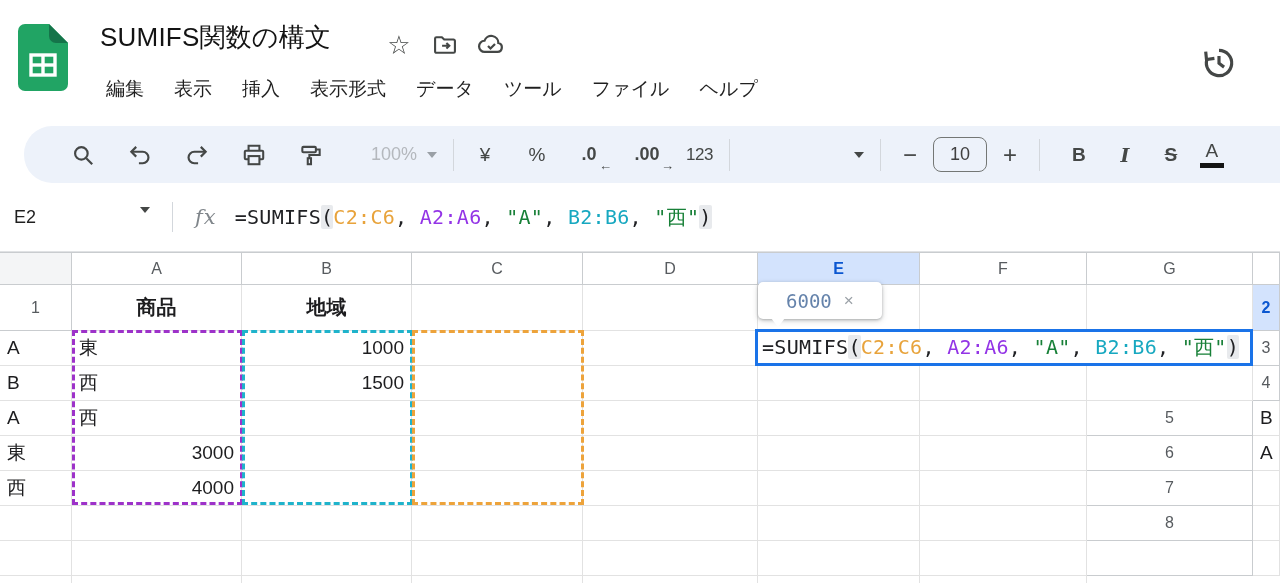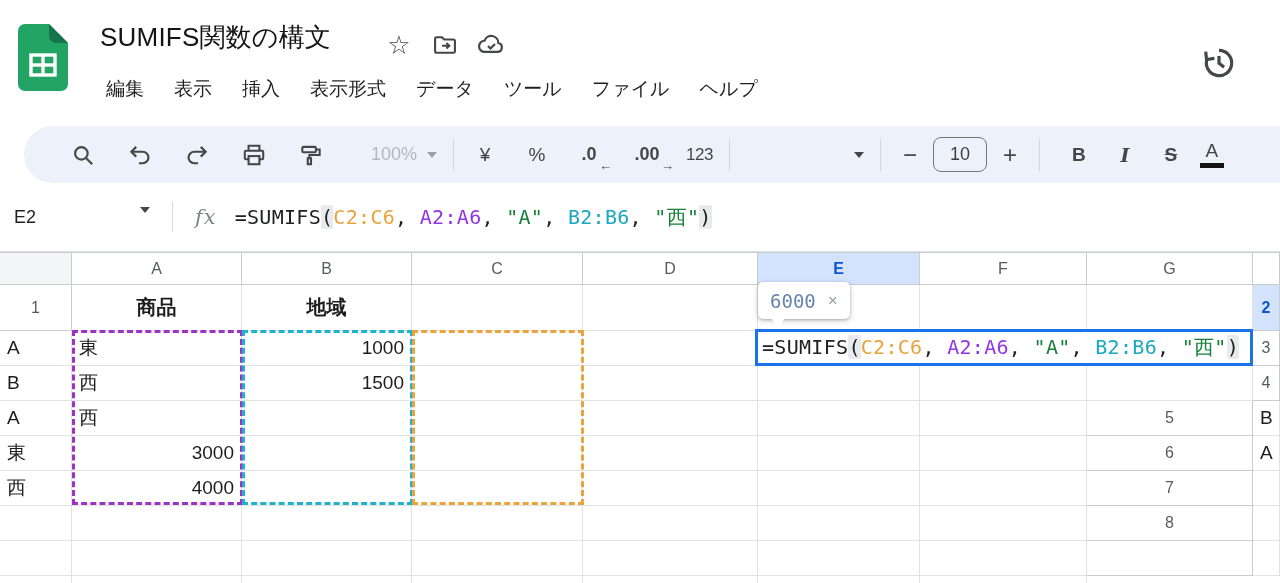--- a/index.html
+++ b/index.html
@@ -61,21 +61,21 @@
   .cell.num{justify-content:flex-end;}
   .range{position:absolute;box-sizing:border-box;border:3px dashed;pointer-events:none;}
   .editor{
     position:absolute;left:755px;top:77px;width:498px;height:37px;background:#fff;
     border:3px solid #1a73e8;box-sizing:border-box;display:flex;align-items:center;z-index:6;
   }
   .editor .formula-text{padding-left:4px;}
   .tooltip{
     position:absolute;left:758px;top:30px;height:37px;background:#fff;border-radius:5px;z-index:7;
     box-shadow:0 1px 3px rgba(60,64,67,.35),0 2px 6px rgba(60,64,67,.18);
-    display:flex;align-items:center;padding:0 12px;gap:12px;
+    display:flex;align-items:center;padding:0 28px;gap:12px;
   }
   .tooltip .val{font-family:"DejaVu Sans Mono","Liberation Mono",monospace;font-size:19px;color:#6583ab;}
   .tooltip .close{font-size:17px;color:#9aa0a6;}
   .tooltip .tail{position:absolute;left:13px;bottom:-8px;width:0;height:0;border-left:7px solid transparent;border-right:7px solid transparent;border-top:9px solid #fff;}
   svg{display:block;}
 </style>
 </head>
 <body>
 
 <div class="logo">

